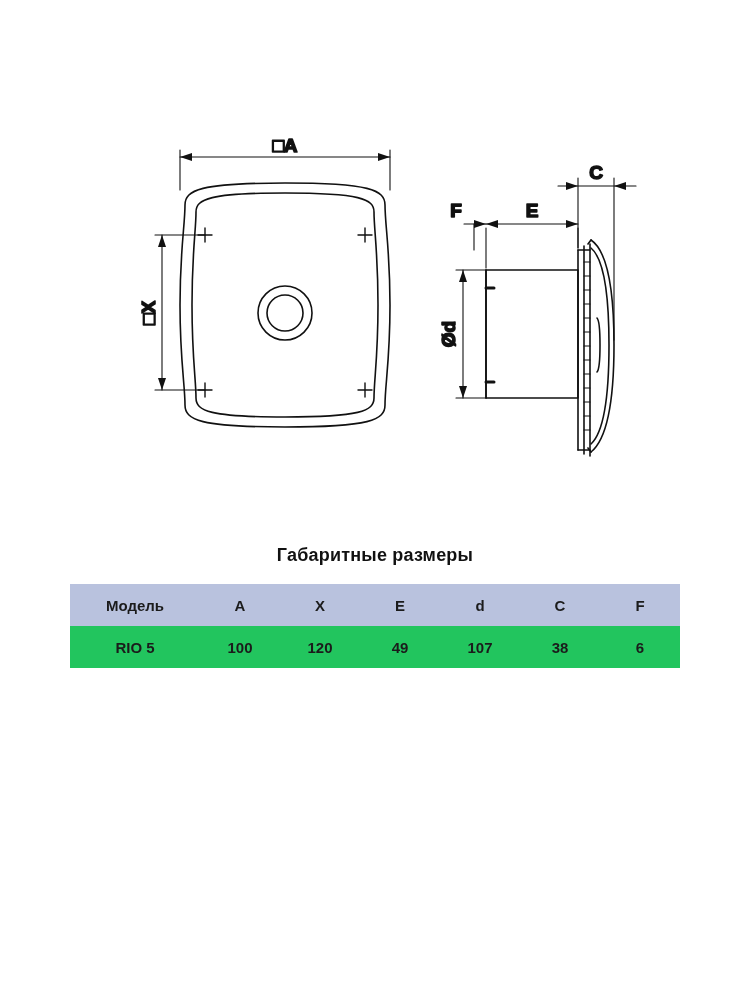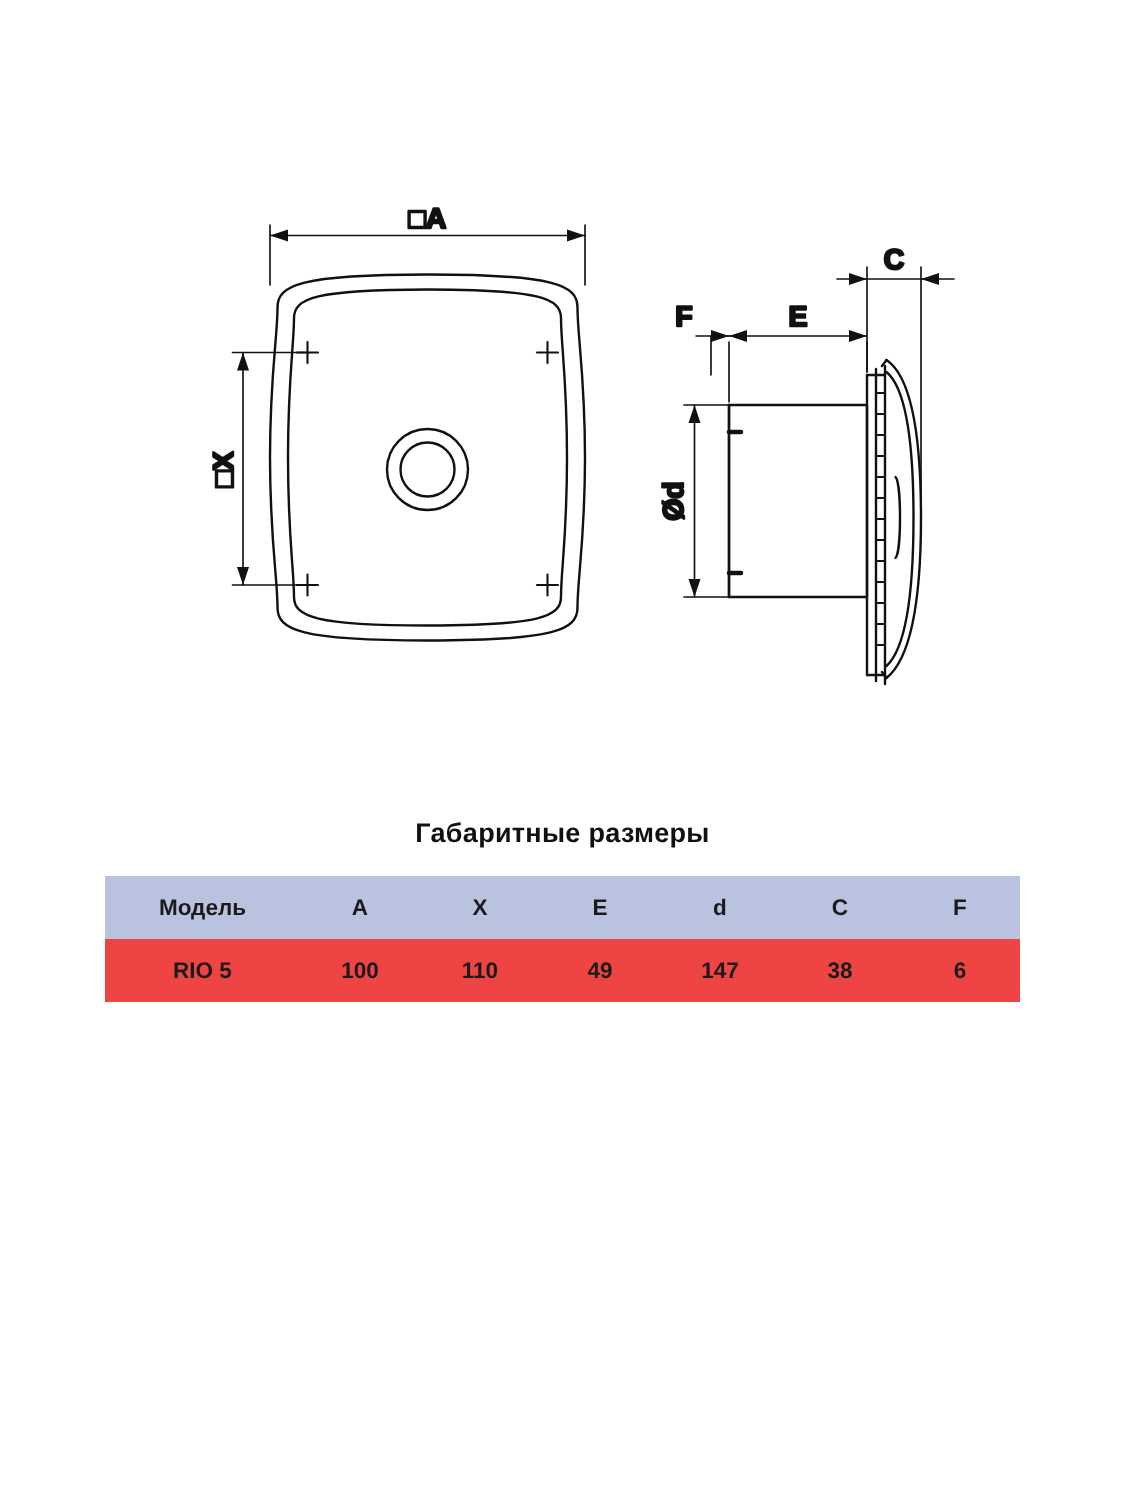--- a/index.html
+++ b/index.html
@@ -59,21 +59,21 @@
 
   table.dims thead tr {
     background: #b9c2de;
   }
 
   table.dims tbody tr.odd {
     background: #ffffff;
   }
 
   table.dims tbody tr.even {
-    background: #ef4444;
+    background: #22c55e;
   }
 
   table.dims th.model-col,
   table.dims td.model-col {
     width: 130px;
   }
 
   table.dims th.num-col,
   table.dims td.num-col {
     width: 80px;
@@ -233,21 +233,21 @@
         <th class="num-col">E</th>
         <th class="num-col">d</th>
         <th class="num-col">C</th>
         <th class="num-col">F</th>
       </tr>
     </thead>
     <tbody>
       <tr class="even">
         <td class="model-col">RIO 5</td>
         <td class="num-col">100</td>
-        <td class="num-col">110</td>
+        <td class="num-col">120</td>
         <td class="num-col">49</td>
-        <td class="num-col">147</td>
+        <td class="num-col">107</td>
         <td class="num-col">38</td>
         <td class="num-col">6</td>
       </tr>
     </tbody>
   </table>
 </div>
 
 </body></html>

